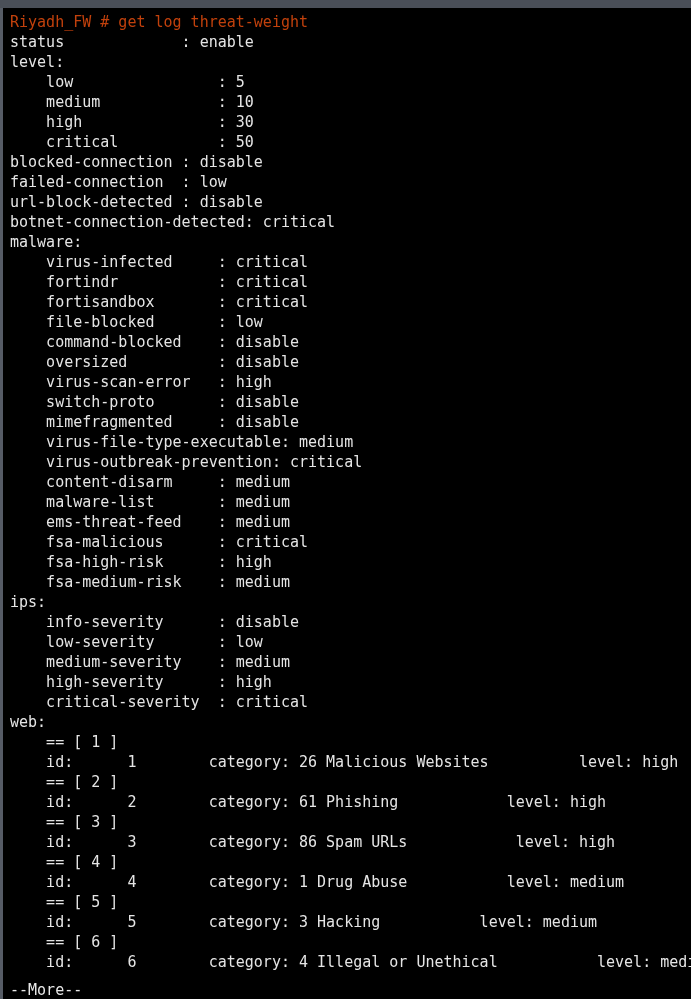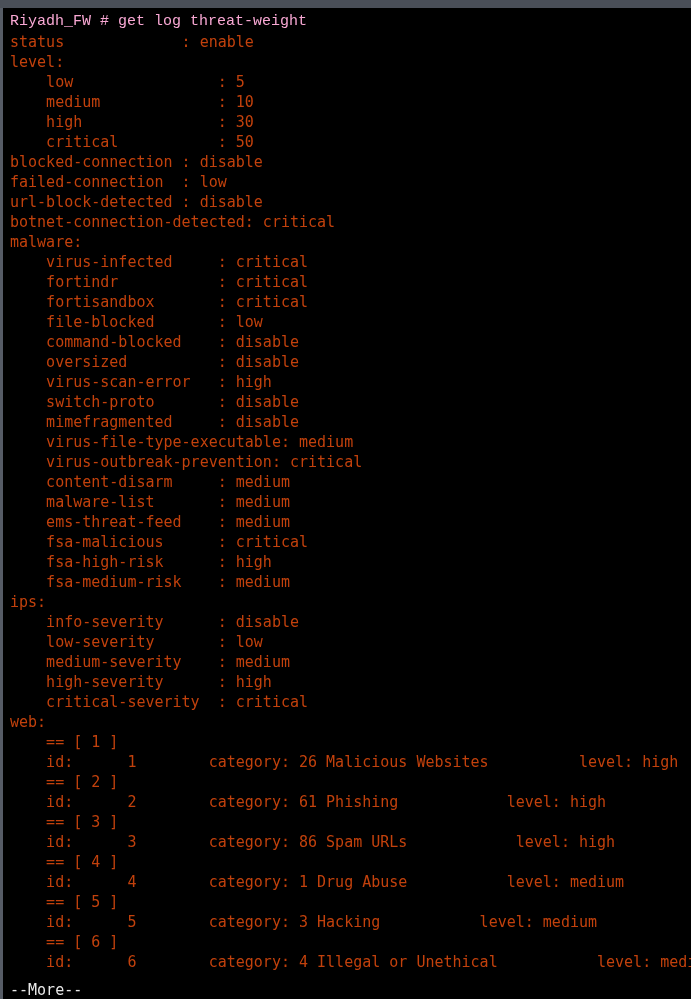--- a/index.html
+++ b/index.html
@@ -62,24 +62,24 @@
     color: #e8e8e8;
     white-space: pre;
     font-variant-ligatures: none;
     -webkit-font-smoothing: none;
   }
 
   .line {
     display: block;
     height: 20px;
     white-space: pre;
-    color: #c2410c;
+    color: #e5e5e5;
   }
 
-  .line.prompt-line { color: #f9a8d4; font-family: Liberation Mono, monospace; }
+  .line.prompt-line { color: #c2410c; }
   .line.more-line { color: #e8e8e8; margin-top: 8px; }
 </style>
 </head>
 <body>
 
 <div id="terminal-window">
 
   <div id="title-bar"></div>
 
   <div id="left-edge"></div>

